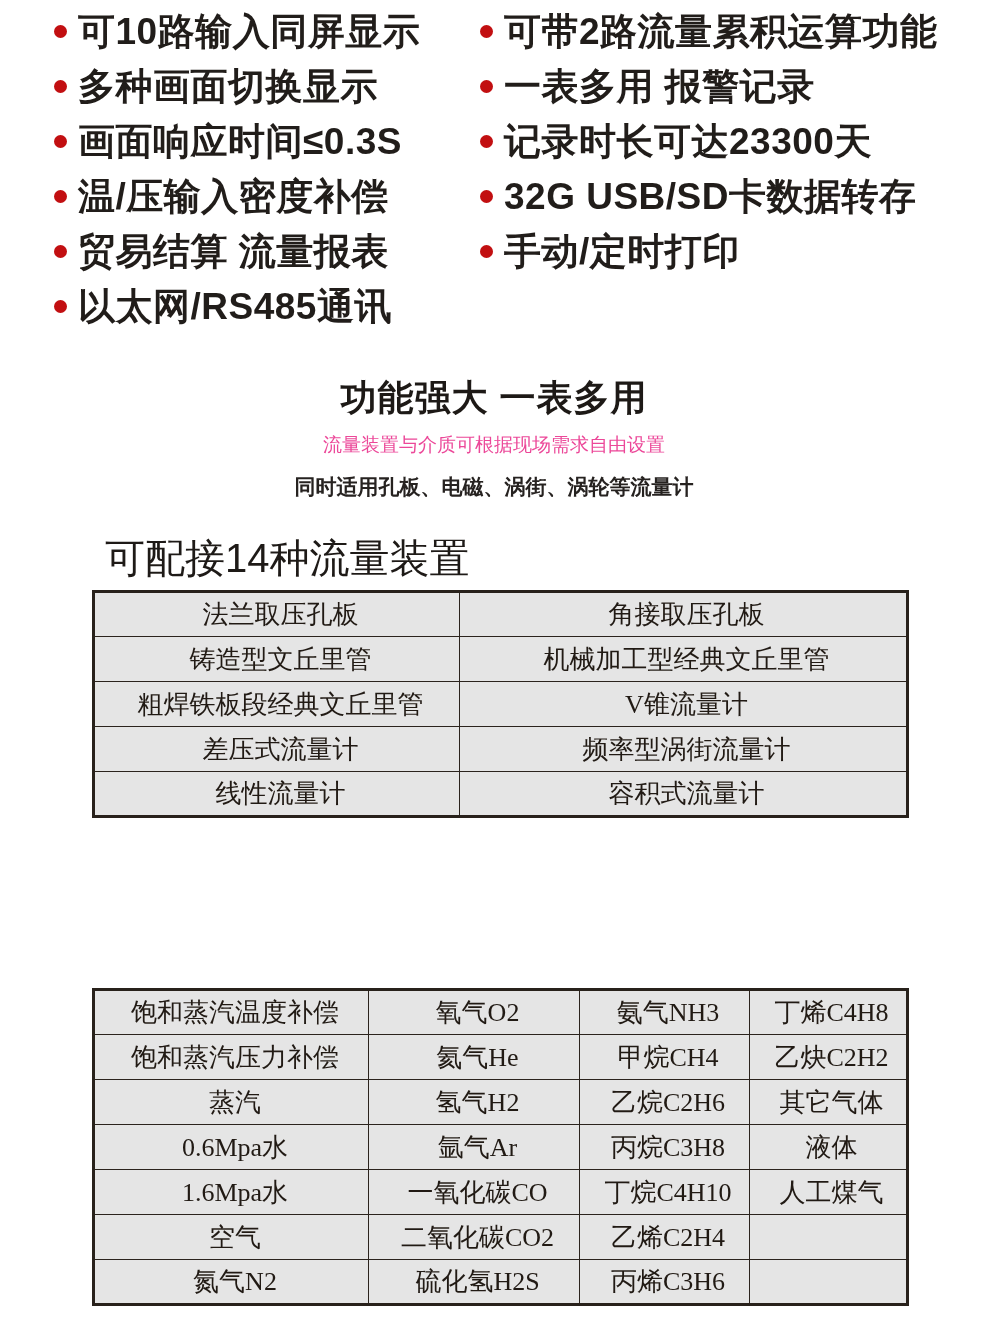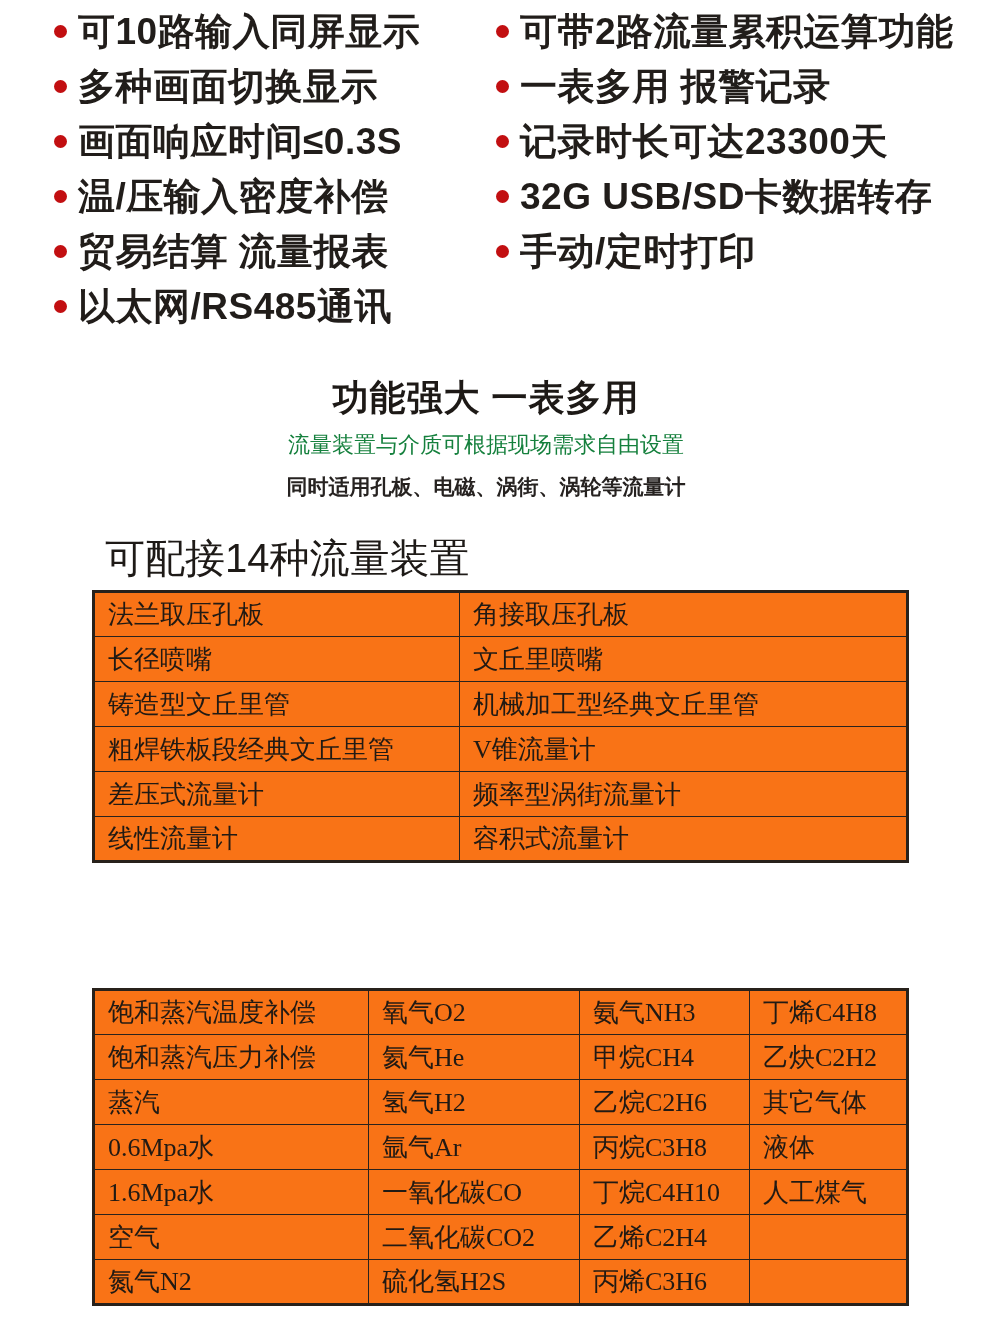--- a/index.html
+++ b/index.html
@@ -9,56 +9,57 @@
     font-family: "Liberation Sans", sans-serif;
     position: relative;
     overflow: hidden;
     color: #211d1a;
   }
   .page { position: absolute; left: 0; top: 0; width: 990px; height: 1056px; background: #ffffff; }
 
   
   .features { position: absolute; top: 4px; }
   .features-left  { left: 54px; }
-  .features-right { left: 496px; }
+  .features-right { left: 480px; }
   .feature-item {
     display: flex; align-items: center;
     height: 55px;
     font-size: 37px; font-weight: 700;
     letter-spacing: 0.5px;
     color: #211d1a;
     white-space: nowrap;
   }
   .bullet {
     width: 13px; height: 13px; border-radius: 50%;
     margin-right: 11px; flex: 0 0 auto;
   }
 
   
-  .center-block { position: absolute; left: 0; width: 912px; text-align: center; white-space: nowrap; padding-left: 30px; }
+  .center-block { position: absolute; left: 8px; width: 912px; text-align: center; white-space: nowrap; padding-left: 30px; }
   .main-title  { top: 376px; font-size: 36px; line-height: 44px; font-weight: 700; color: #1d1916; letter-spacing: 1px; }
-  .subtitle-1  { top: 430px; font-size: 22px; line-height: 30px; font-weight: 400; color: #15803d; }
+  .subtitle-1  { top: 430px; font-size: 19px; line-height: 30px; font-weight: 400; color: #ec4899; }
   .subtitle-2  { top: 472px; font-size: 21px; line-height: 30px; font-weight: 700; color: #262220; text-align: center; }
 
   
   .section-label {
     position: absolute; left: 105px;
     font-size: 40px; line-height: 38px; font-weight: 400;
     color: #1e1a17; white-space: nowrap;
   }
   .label-devices { top: 539px; }
   .label-media   { top: 964px; margin-top: 36px; }
 
   
   table.spec {
     position: absolute; left: 92px;
     border-collapse: collapse; table-layout: fixed;
-    background: #f97316;
+    background: #e5e5e5;
     border: 3px solid #28211b;
     font-family: "Liberation Serif", serif;
+    text-align: center;
   }
   .devices-table { top: 590px; width: 814px; }
   .media-table   { top: 988px; width: 814px; }
   table.spec td {
     border: 1.5px solid #2b231d;
     height: 45px; box-sizing: border-box;
     padding: 0 6px 0 13px;
     font-size: 26px; color: #211a14;
     vertical-align: middle;
     white-space: nowrap; overflow: hidden;
@@ -132,24 +133,20 @@
   <div class="section-label label-devices">可配接14种流量装置</div>
   <table class="spec devices-table">
     <colgroup>
         <col class="c1">
         <col class="c2">
       </colgroup>
     <tbody>
         <tr>
       <td>法兰取压孔板</td>
       <td>角接取压孔板</td>
-    </tr>
-    <tr>
-      <td>长径喷嘴</td>
-      <td>文丘里喷嘴</td>
     </tr>
     <tr>
       <td>铸造型文丘里管</td>
       <td>机械加工型经典文丘里管</td>
     </tr>
     <tr>
       <td>粗焊铁板段经典文丘里管</td>
       <td>V锥流量计</td>
     </tr>
     <tr>

